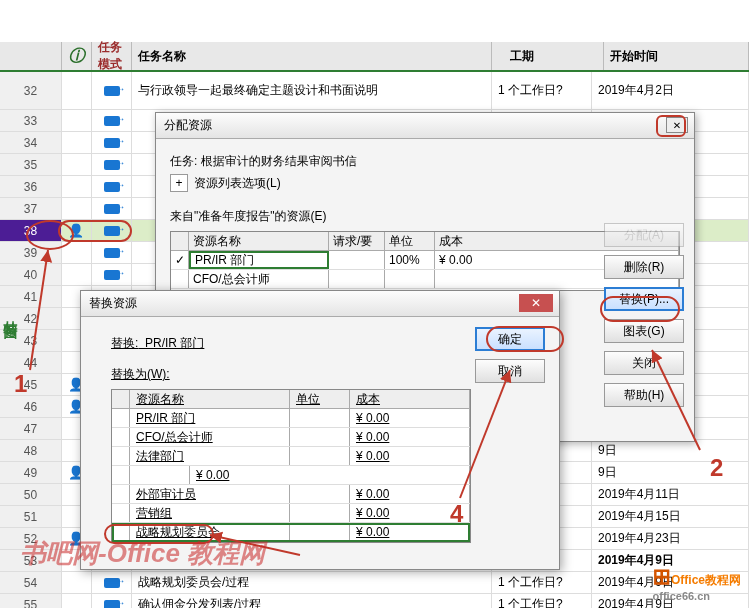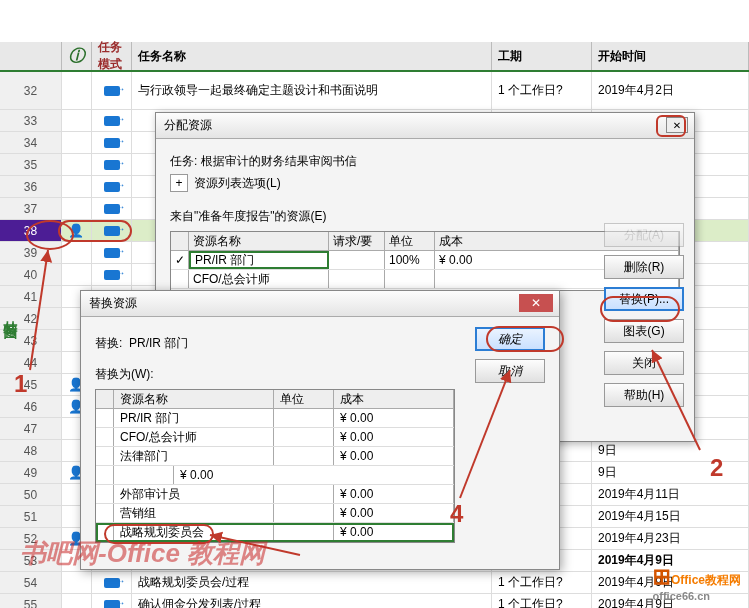--- a/index.html
+++ b/index.html
@@ -5,21 +5,21 @@
 * { box-sizing: border-box; margin: 0; padding: 0; font-family: "Microsoft YaHei", sans-serif; font-size: 12px; }
 body { background: #fff; width: 749px; height: 608px; overflow: hidden; position: relative; }
 
 
 .grid-hdr { position: absolute; top: 42px; left: 0; right: 0; height: 30px; display: flex; background: #e8e8e8; border-bottom: 2px solid #2e7d32; }
 .grid-hdr > div { border-right: 1px solid #bbb; padding: 4px 6px; display: flex; align-items: center; font-weight: bold; }
 .col-num { width: 62px; justify-content: center; }
 .col-info { width: 30px; justify-content: center; color: #2b6f2b; font-size: 16px; font-style: italic; }
 .col-mode { width: 40px; color: #9b2c2c; }
 .col-name { width: 360px; font-family: Liberation Mono, monospace; }
-.col-dur { width: 100px; }
+.col-dur { width: 100px; margin-left: 12px; }
 .col-date { flex: 1; }
 
 .grid-body { position: absolute; top: 72px; left: 0; right: 0; bottom: 0; }
 .row { display: flex; height: 22px; border-bottom: 1px solid #ddd; }
 .row.tall { height: 38px; }
 .row.sel { background: #dcedc8; }
 .row > div { border-right: 1px solid #ddd; padding: 2px 6px; display: flex; align-items: center; overflow: hidden; white-space: nowrap; }
 .row .c-num { width: 62px; justify-content: center; background: #f0f0f0; color: #555; }
 .row .c-info { width: 30px; justify-content: center; color: #c0392b; font-size: 14px; }
 .row .c-mode { width: 40px; justify-content: center; color: #1976d2; }
@@ -53,23 +53,23 @@
 .res-row { display:flex; border-bottom:1px solid #ddd; }
 .res-row.sel .rc2 { background:#fff; border:2px solid #2e7d32; }
 .btn-col { position:absolute; right:10px; top:110px; width:80px; display:flex; flex-direction:column; gap:8px; }
 .btn-col button { height:24px; border:1px solid #999; background:linear-gradient(#fdfdfd,#e0e0e0); cursor:pointer; }
 .btn-col button.hl { border:2px solid #2b7dd4; background:linear-gradient(#eaf3ff,#c9e0ff); }
 
 
 .dlg2 { position:absolute; top:290px; left:80px; width:480px; height:280px; background:#f4f4f4; border:1px solid #888; box-shadow:2px 2px 10px rgba(0,0,0,0.35); }
 .dlg2-title { height:26px; background:linear-gradient(#fdfdfd,#e4e4e4); border-bottom:1px solid #aaa; display:flex; align-items:center; padding:0 8px; }
 .dlg2-close { position:absolute; right:6px; top:3px; width:34px; height:18px; background:#c75050; color:#fff; display:flex; align-items:center; justify-content:center; font-size:12px;}
-.dlg2-body { padding:10px 14px; }
+.dlg2-body { padding:10px 30px;text-decoration:underline; }
 .dlg2-btns { position:absolute; right:14px; top:36px; width:70px; display:flex; flex-direction:column; gap:8px;}
-.dlg2-btns button { height:24px; border:1px solid #999; background:linear-gradient(#fdfdfd,#e0e0e0); cursor:pointer;font-style:italic;}
+.dlg2-btns button { height:24px; border:1px solid #999; background:linear-gradient(#fdfdfd,#e0e0e0); cursor:pointer;}
 .dlg2-btns button.primary { border:2px solid #2b7dd4; background:linear-gradient(#eaf3ff,#c9e0ff);}
 .rep-grid { margin-top:6px; border:1px solid #888; background:#fff; width:360px; }
 .rep-hdr { display:flex; background:#eee; border-bottom:1px solid #aaa;}
 .rep-hdr>div, .rep-row>div { border-right:1px solid #aaa; padding:2px 6px; height:18px; display:flex; align-items:center;}
 .pc1{width:18px;} .pc2{width:160px;} .pc3{width:60px;} .pc4{flex:1;}
 .rep-row { display:flex; border-bottom:1px solid #ddd;}
 .rep-row.sel { outline:2px solid #2e7d32; outline-offset:-2px;}
 
 
 .wm1 { position:absolute; left:20px; top:536px; font-size:26px; color:rgba(200,40,40,0.55); font-weight:bold; font-style:italic;}

